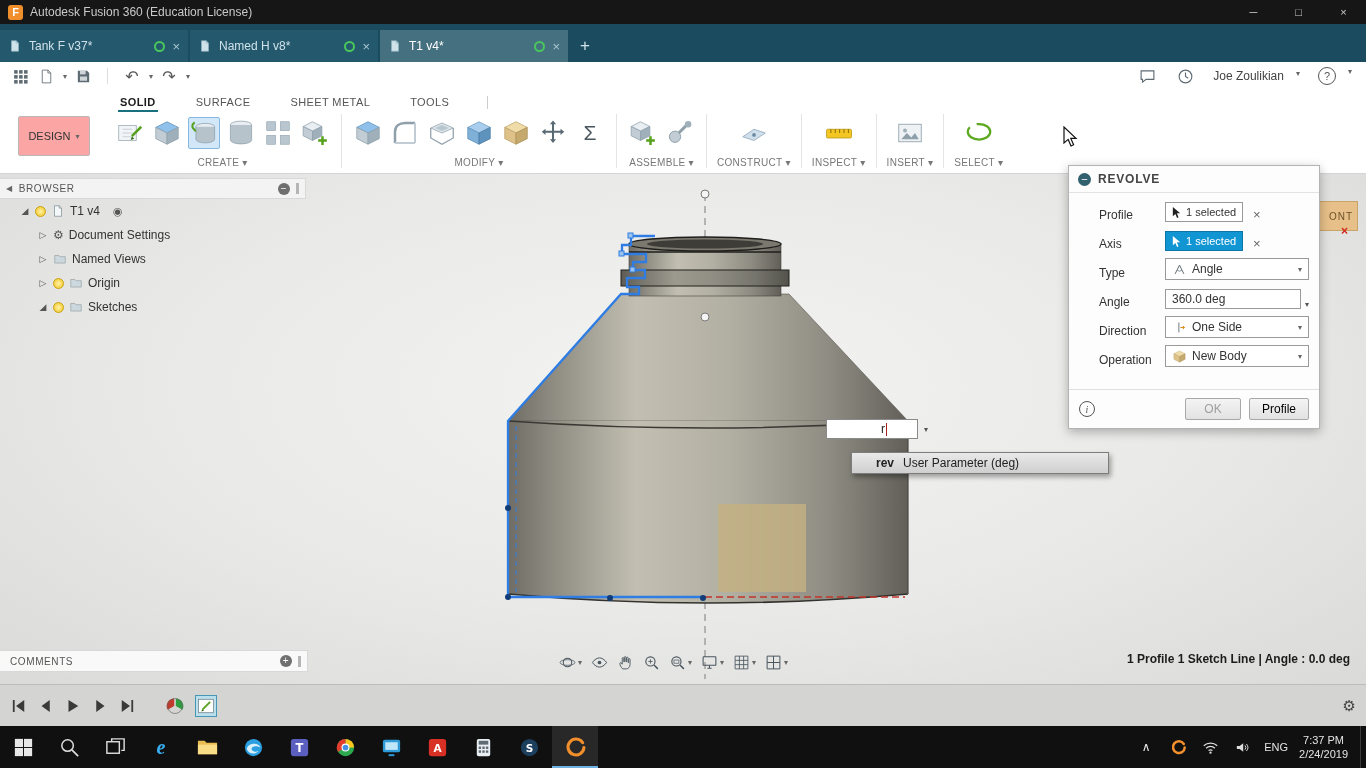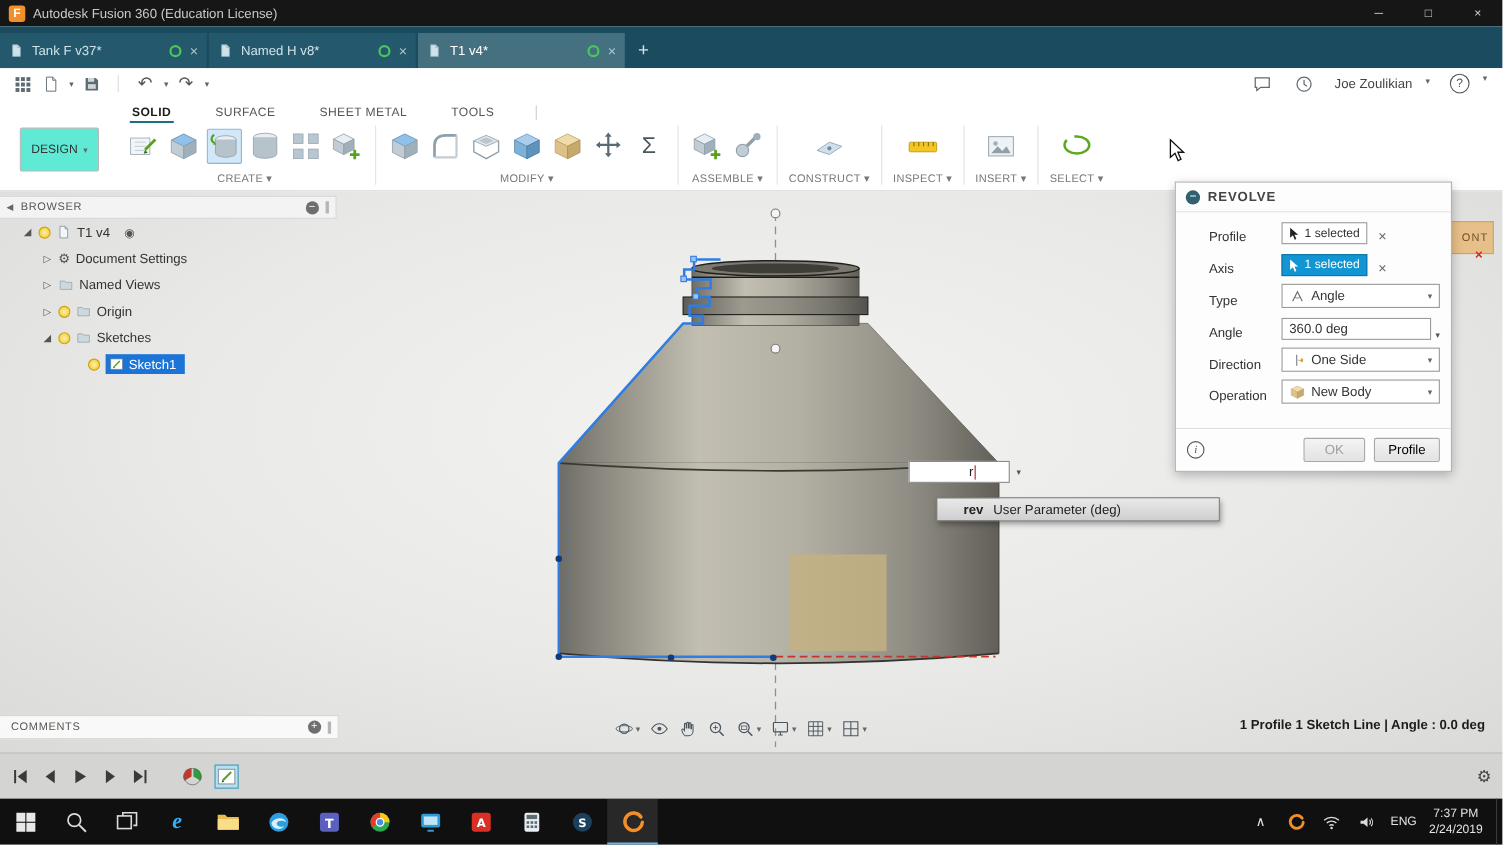--- a/index.html
+++ b/index.html
@@ -39,21 +39,21 @@
 
   
   .ribbontabs{position:absolute;top:90px;left:0;width:1366px;height:22px;background:#fff;display:flex;
     align-items:flex-end;padding-left:118px;box-sizing:border-box;gap:36px;font-size:11px;color:#555}
   .rtab{padding:3px 2px 4px;letter-spacing:.4px}
   .rtab.active{color:#1b1b1b;font-weight:bold;border-bottom:2px solid #19707f;padding-bottom:2px}
   .rtsep{width:1px;height:13px;background:#ccc;margin-bottom:3px}
   .ribbon{position:absolute;top:112px;left:0;width:1366px;height:62px;background:#fff;
     border-bottom:1px solid #d4d4d4;display:flex;align-items:flex-start;padding-left:104px;box-sizing:border-box}
   .designbox{position:absolute;left:18px;top:4px;width:70px;height:38px;border:1px solid #b8b8b8;border-radius:2px;
-    background:#5eead4;display:flex;align-items:center;justify-content:center;gap:4px;font-size:11px;color:#333}
+    background:#fca5a5;display:flex;align-items:center;justify-content:center;gap:4px;font-size:11px;color:#333}
   .rgroup{display:flex;flex-direction:column;align-items:center;padding:0 10px}
   .ricons{height:42px;display:flex;align-items:center;gap:5px}
   .ricon{width:32px;height:32px;padding:1px;border-radius:2px;box-sizing:border-box}
   .ricon svg{width:100%;height:100%}
   .ricon.active{background:#d2e7f8;border:1px solid #86b8e2;padding:0}
   .ricon.sigma{display:flex;align-items:center;justify-content:center;font-size:21px;color:#4a565e}
   .rlabel{height:16px;display:flex;align-items:center;gap:3px;font-size:10px;color:#777;letter-spacing:.3px}
   .rsep{width:1px;height:54px;background:#e4e4e4;margin-top:2px}
 
   
@@ -542,33 +542,20 @@
     </div>
     <div class="trow ind1">
       <span class="tri">◢</span>
       <span class="bulb"></span>
       <span class="ticon">
           <svg viewBox="0 0 24 24">
             <path d="M3 6h7l2 2h9v11H3z" fill="#cdd8de" stroke="#88979f" stroke-width="1"></path>
           </svg>
         </span>
       <span>Sketches</span>
-    </div>
-    <div class="trow ind2">
-      <span class="bulb"></span>
-      <span class="chip">
-        <span class="ticon">
-            <svg viewBox="0 0 24 24">
-              <rect x="3" y="4" width="18" height="16" fill="#fff" stroke="#7a8a94" stroke-width="1"></rect>
-              <path d="M8 16l9-9" stroke="#57a11e" stroke-width="2.2"></path>
-              <path d="M6.5 18.5l1-3 2.1 2.1z" fill="#2f6b12"></path>
-            </svg>
-          </span>
-        <span>Sketch1</span>
-      </span>
     </div>
   </div>
 
   <div class="vfrag">
     <span>ONT</span>
   </div>
   <div class="redx">×</div>
 
   <div class="dialog">
     <div class="dhead">

